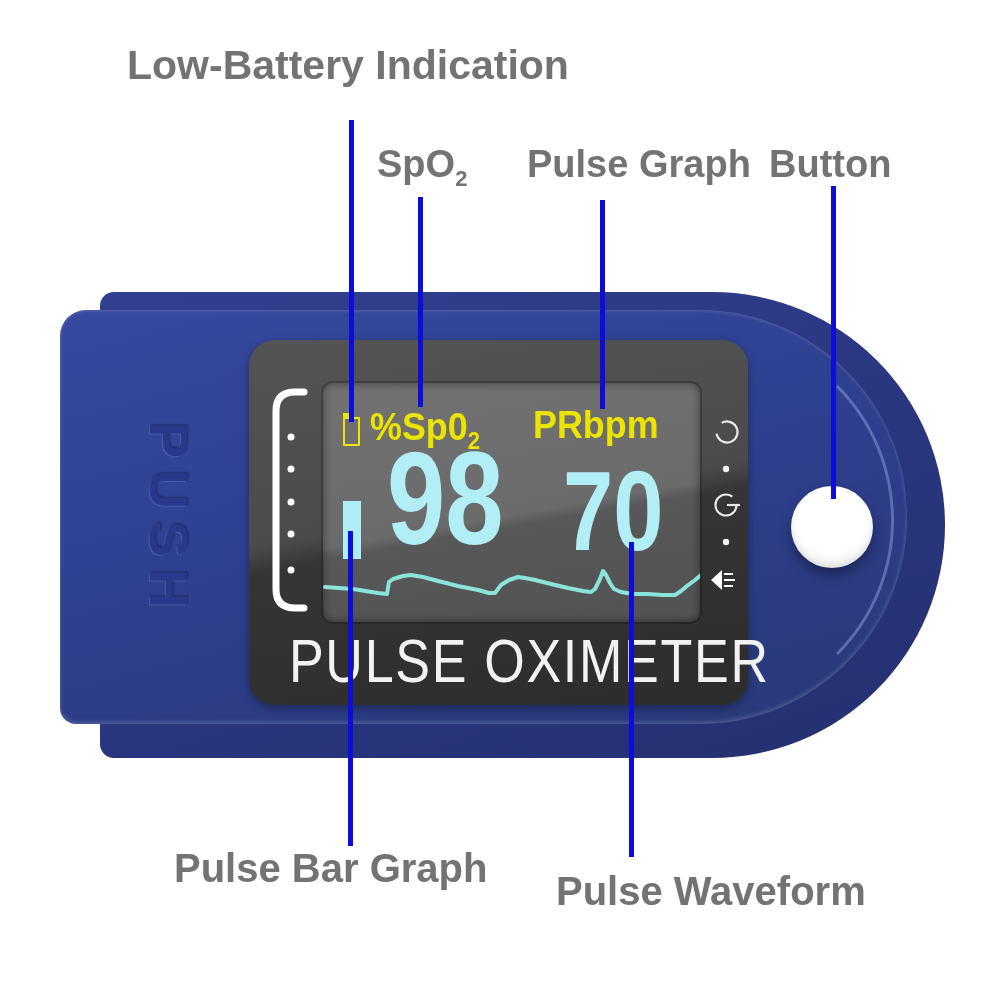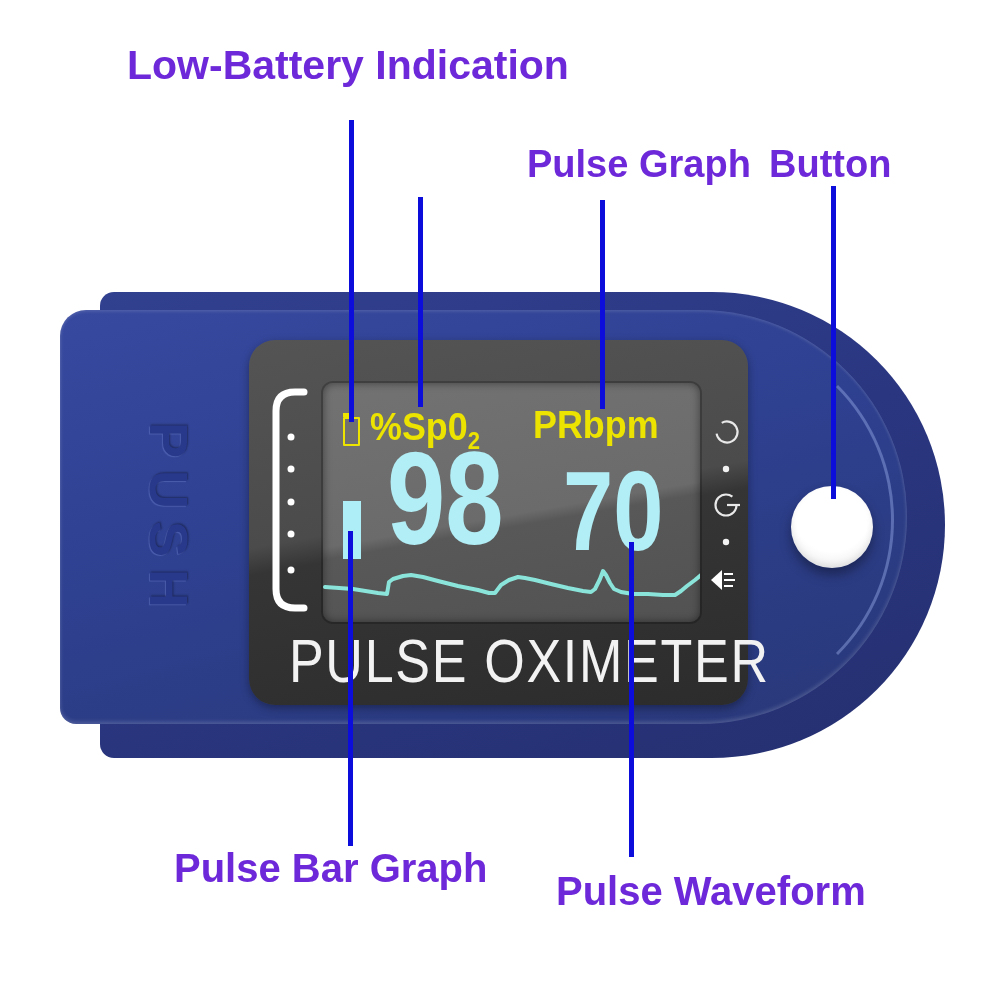--- a/index.html
+++ b/index.html
@@ -2,21 +2,21 @@
 <html><head>
 <meta charset="utf-8">
 <style>
   html,body{margin:0;padding:0;background:#ffffff;}
   .canvas{
     position:relative;width:1000px;height:1000px;background:#ffffff;overflow:hidden;
     font-family:"Liberation Sans", sans-serif;
   }
   
   .callout-label{
-    position:absolute;color:#6d28d9;font-weight:bold;white-space:nowrap;
+    position:absolute;color:#737373;font-weight:bold;white-space:nowrap;
     font-family:"Liberation Sans", sans-serif;
   }
   .lbl-low-battery{left:127px;top:42px;font-size:41px;}
   .lbl-spo2{left:377px;top:143px;font-size:38px;}
   .lbl-spo2 sub{font-size:22px;}
   .lbl-pulse-rate{left:527px;top:143px;font-size:38px;}
   .lbl-button{left:769px;top:143px;font-size:38px;}
   .lbl-bar{left:174px;top:846px;font-size:40px;}
   .lbl-wave{left:528px;top:869px;font-size:40px;margin-left:28px;}
   
@@ -93,20 +93,21 @@
     background:radial-gradient(circle at 50% 35%,#ffffff 55%,#f0f0f0 80%,#dddddd 100%);
     box-shadow:0 7px 12px rgba(0,0,0,0.35), inset 0 -3px 6px rgba(0,0,0,0.08);
   }
 </style>
 </head>
 <body>
 
 <div class="canvas">
 
   <div class="callout-label lbl-low-battery">Low-Battery Indication</div>
+  <div class="callout-label lbl-spo2"><span>SpO</span><sub>2</sub></div>
   <div class="callout-label lbl-pulse-rate">Pulse Graph</div>
   <div class="callout-label lbl-button">Button</div>
   <div class="callout-label lbl-bar">Pulse Bar Graph</div>
   <div class="callout-label lbl-wave">Pulse Waveform</div>
 
   <div class="callout-line line-battery"></div>
   <div class="callout-line line-spo2"></div>
   <div class="callout-line line-pr"></div>
   <div class="callout-line line-button"></div>
   <div class="callout-line line-bar"></div>

